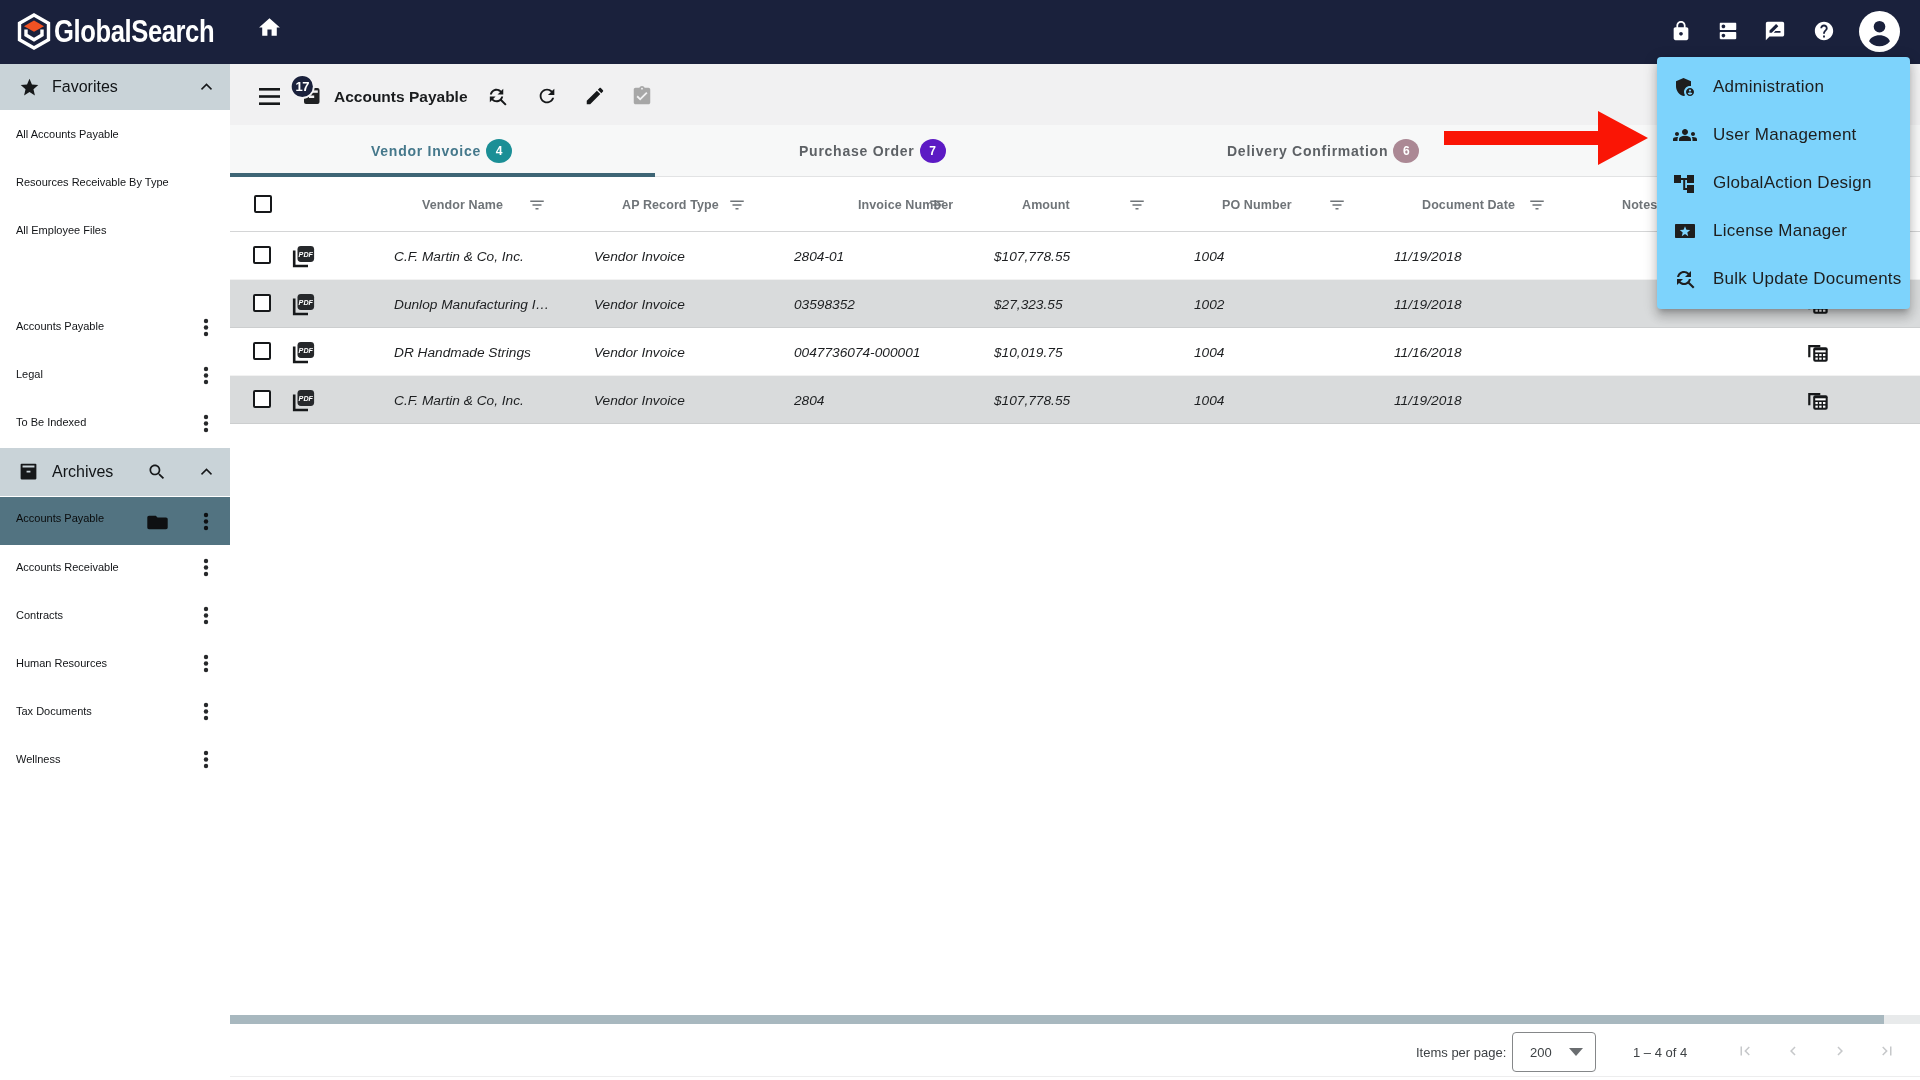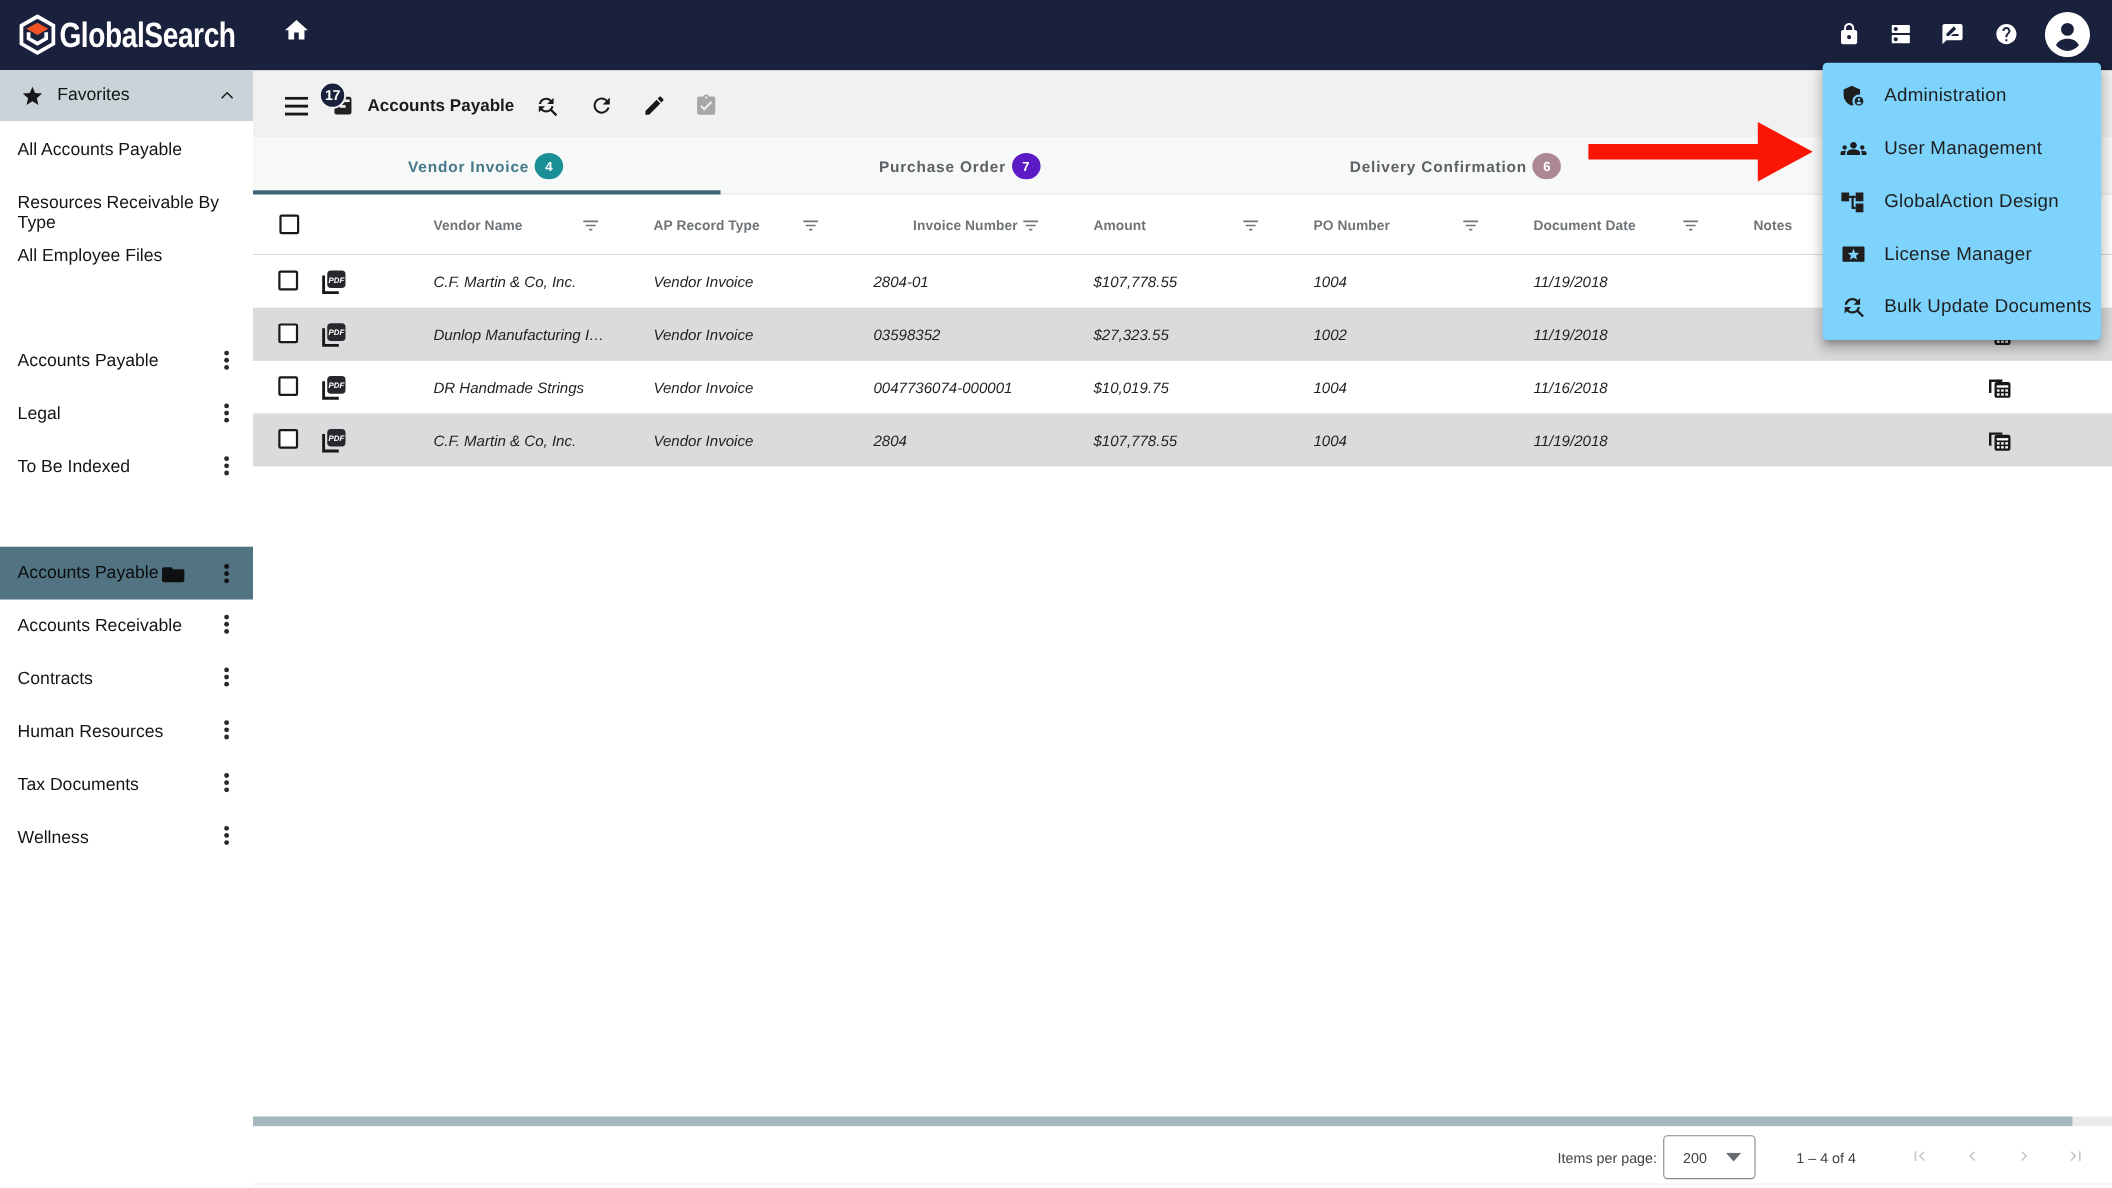--- a/index.html
+++ b/index.html
@@ -5,31 +5,31 @@
   * { margin:0; padding:0; box-sizing:border-box; }
   html,body { width:1920px; height:1080px; overflow:hidden; }
   body { font-family:"Liberation Sans", sans-serif; background:#fff; position:relative; }
   .abs { position:absolute; }
   
   #topbar { position:absolute; left:0; top:0; width:1920px; height:64px; background:#1a213c; }
   
   #sidebar { position:absolute; left:0; top:64px; width:230px; height:1044px; background:#fff; }
   .sechead { position:absolute; left:0; width:230px; background:#c9d3d8; color:#111417; font-size:16px; display:flex; align-items:center; }
   .sechead .lbl { position:absolute; left:52px; }
-  .sideitem { position:absolute; left:16px; font-size:16px; color:#121417; }
+  .sideitem { position:absolute; left:16px; font-size:11px; color:#121417; }
   .kebab { position:absolute; left:200px; width:12px; }
   
   #toolbar { position:absolute; left:230px; top:64px; width:1690px; height:61px; background:#f1f1f2; }
   #tabrow { position:absolute; left:230px; top:125px; width:1690px; height:52px; background:#f7f8f8; border-bottom:1px solid #e2e3e4; }
   .tab { position:absolute; top:125px; height:52px; display:flex; align-items:center; font-size:14px; font-weight:bold; letter-spacing:.75px; color:#5d6165; }
   .tbadge { display:inline-block; width:26px; height:24px; border-radius:50%; color:#fff; font-size:12px; font-weight:bold; text-align:center; line-height:24px; letter-spacing:0; margin-left:5px; }
   #inkbar { position:absolute; left:230px; top:173px; width:425px; height:4px; background:#3e6575; }
   
   #thead { position:absolute; left:230px; top:177px; width:1690px; height:55px; background:#fff; border-bottom:1px solid #d4d5d6; }
-  .hcell { position:absolute; top:177px; height:55px; display:flex; align-items:center; font-size:12.5px; font-weight:bold; color:#6f7478; letter-spacing:.1px; }
+  .hcell { position:absolute; top:177px; height:55px; display:flex; align-items:center; font-size:12.5px; font-weight:bold; color:#6f7478; letter-spacing:.1px;margin-left:28px; }
   .row { position:absolute; left:230px; width:1690px; height:48px;font-style:italic; }
   .row.odd { background:#fff; box-shadow:inset 0 -1px 0 rgba(0,0,0,.05); }
   .row.even { background:#d9dbdc; box-shadow:inset 0 -1px 0 rgba(0,0,0,.06); }
   .cell { position:absolute; top:0; height:48px; display:flex; align-items:center; font-size:13.7px; color:#1d1f21; }
   .cbx { position:absolute; width:18px; height:18px; border:2px solid #16181a; border-radius:2px; background:#fff; }
   
   #hscroll { position:absolute; left:230px; top:1015px; width:1690px; height:9px; background:#e8eaeb; }
   #hthumb { position:absolute; left:0; top:0; width:1654px; height:9px; background:#a8b8bf; }
   #footer { position:absolute; left:230px; top:1024px; width:1690px; height:53px; background:#fff; border-bottom:1px solid #ededee; color:#3e4245; font-size:14px; }
   
@@ -101,20 +101,32 @@
       <circle cx="3" cy="3" r="2.2"></circle>
       <circle cx="3" cy="9.5" r="2.2"></circle>
       <circle cx="3" cy="16" r="2.2"></circle>
     </svg>
   <svg class="kebab" style="top:350px" width="6" height="19" viewBox="0 0 6 19" fill="#26282a">
       <circle cx="3" cy="3" r="2.2"></circle>
       <circle cx="3" cy="9.5" r="2.2"></circle>
       <circle cx="3" cy="16" r="2.2"></circle>
     </svg>
 
+  <div class="sechead" style="top:384px;height:48px">
+    <svg class="abs" style="left:18px;top:13px" width="21" height="21" viewBox="0 0 24 24" fill="#16181a">
+        <path d="M4 3h16c.55 0 1 .45 1 1v16c0 .55-.45 1-1 1H4c-.55 0-1-.45-1-1V4c0-.55.45-1 1-1zm1.2 4.4h13.6V5.2H5.2v2.2zm4.6 5.8h4.4v-2.2H9.8v2.2z" fill-rule="evenodd"></path>
+      </svg>
+    <span class="lbl">Archives</span>
+    <svg class="abs" style="left:147px;top:14px" width="20" height="20" viewBox="0 0 24 24" fill="#16181a">
+        <path d="M15.5 14h-.79l-.28-.27C15.41 12.59 16 11.11 16 9.5 16 5.91 13.09 3 9.5 3S3 5.91 3 9.5 5.91 16 9.5 16c1.61 0 3.09-.59 4.23-1.57l.27.28v.79l5 4.99L20.49 19l-4.99-5zm-6 0C7.01 14 5 11.99 5 9.5S7.01 5 9.5 5 14 7.01 14 9.5 11.99 14 9.5 14z"></path>
+      </svg>
+    <svg class="abs" style="left:199px;top:17px" width="15" height="15" viewBox="0 0 24 24" fill="none" stroke="#16181a" stroke-width="2.3">
+        <path d="M4 15 L12 7 L20 15"></path>
+      </svg>
+  </div>
   <div class="abs" style="left:0;top:433px;width:230px;height:48px;background:#527381">
     <div class="sideitem" style="top:15px;color:#0a0c0d">Accounts Payable</div>
     <svg class="abs" style="left:147px;top:17px" width="21" height="17" viewBox="0 0 24 20" fill="#0e1012">
         <path d="M10 2H2C.9 2 .01 2.9.01 4L0 16c0 1.1.9 2 2 2h20c1.1 0 2-.9 2-2V6c0-1.1-.9-2-2-2h-10l-2-2z"></path>
       </svg>
     <svg class="kebab" style="top:15px" width="6" height="19" viewBox="0 0 6 19" fill="#0e1012">
         <circle cx="3" cy="3" r="2.2"></circle>
         <circle cx="3" cy="9.5" r="2.2"></circle>
         <circle cx="3" cy="16" r="2.2"></circle>
       </svg>

